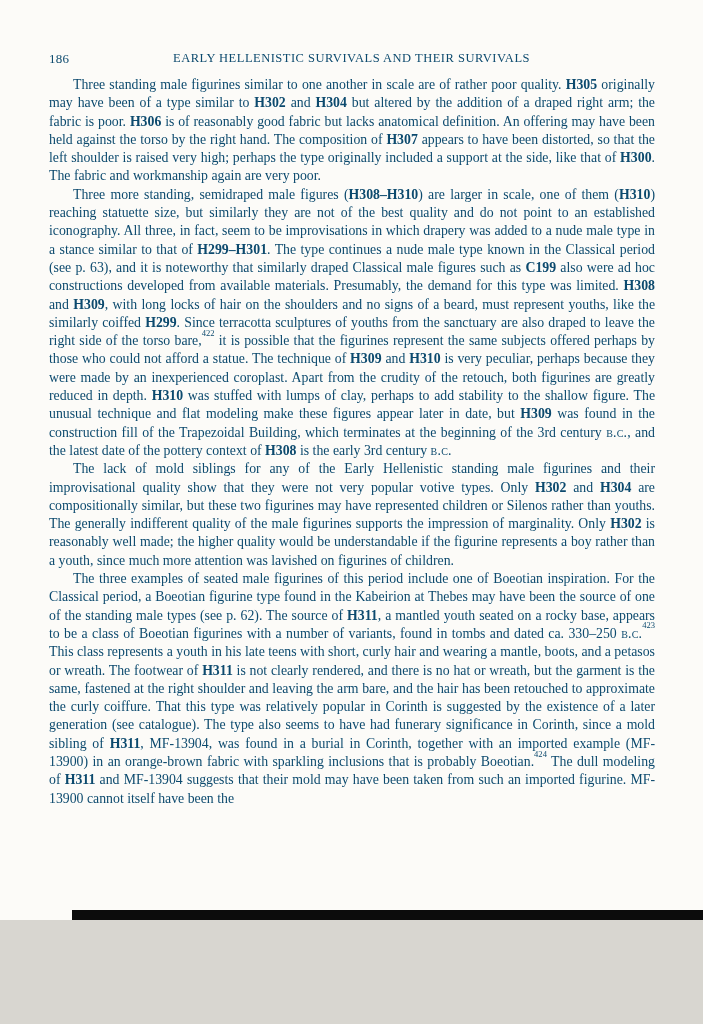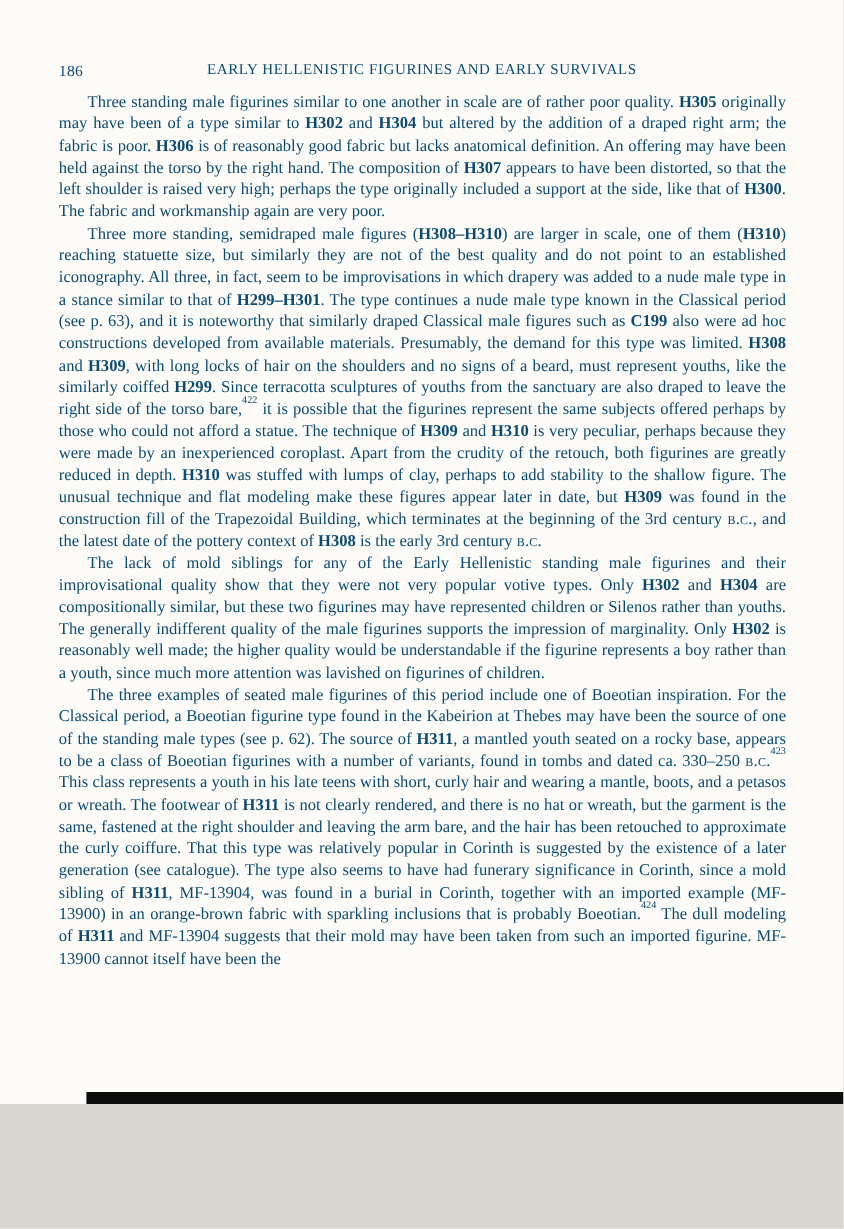--- a/index.html
+++ b/index.html
@@ -70,21 +70,21 @@
     background: #0c0c0c;
   }
 </style>
 </head>
 <body>
 
 <div class="page">
 
   <header class="running-head">
     <span class="page-number">186</span>
-    <span class="head-title">EARLY HELLENISTIC FIGURINES AND EARLY SURVIVALS</span>
+    <span class="head-title">EARLY HELLENISTIC SURVIVALS AND THEIR SURVIVALS</span>
   </header>
 
   <main class="body-text">
       <p class="para indent">Three standing male figurines similar to one another in scale are of rather poor quality. <strong class="catalog-ref">H305</strong> originally may have been of a type similar to <strong class="catalog-ref">H302</strong> and <strong class="catalog-ref">H304</strong> but altered by the addition of a draped right arm; the fabric is poor. <strong class="catalog-ref">H306</strong> is of reasonably good fabric but lacks anatomical definition. An offering may have been held against the torso by the right hand. The composition of <strong class="catalog-ref">H307</strong> appears to have been distorted, so that the left shoulder is raised very high; perhaps the type originally included a support at the side, like that of <strong class="catalog-ref">H300</strong>. The fabric and workmanship again are very poor.</p>
       <p class="para indent">Three more standing, semidraped male figures (<strong class="catalog-ref">H308–H310</strong>) are larger in scale, one of them (<strong class="catalog-ref">H310</strong>) reaching statuette size, but similarly they are not of the best quality and do not point to an established iconography. All three, in fact, seem to be improvisations in which drapery was added to a nude male type in a stance similar to that of <strong class="catalog-ref">H299–H301</strong>. The type continues a nude male type known in the Classical period (see p. 63), and it is noteworthy that similarly draped Classical male figures such as <strong class="catalog-ref">C199</strong> also were ad hoc constructions developed from available materials. Presumably, the demand for this type was limited. <strong class="catalog-ref">H308</strong> and <strong class="catalog-ref">H309</strong>, with long locks of hair on the shoulders and no signs of a beard, must represent youths, like the similarly coiffed <strong class="catalog-ref">H299</strong>. Since terracotta sculptures of youths from the sanctuary are also draped to leave the right side of the torso bare,<sup class="fn-ref">422</sup> it is possible that the figurines represent the same subjects offered perhaps by those who could not afford a statue. The technique of <strong class="catalog-ref">H309</strong> and <strong class="catalog-ref">H310</strong> is very peculiar, perhaps because they were made by an inexperienced coroplast. Apart from the crudity of the retouch, both figurines are greatly reduced in depth. <strong class="catalog-ref">H310</strong> was stuffed with lumps of clay, perhaps to add stability to the shallow figure. The unusual technique and flat modeling make these figures appear later in date, but <strong class="catalog-ref">H309</strong> was found in the construction fill of the Trapezoidal Building, which terminates at the beginning of the 3rd century <span class="sc">b.c.</span>, and the latest date of the pottery context of <strong class="catalog-ref">H308</strong> is the early 3rd century <span class="sc">b.c.</span></p>
       <p class="para indent">The lack of mold siblings for any of the Early Hellenistic standing male figurines and their improvisational quality show that they were not very popular votive types. Only <strong class="catalog-ref">H302</strong> and <strong class="catalog-ref">H304</strong> are compositionally similar, but these two figurines may have represented children or Silenos rather than youths. The generally indifferent quality of the male figurines supports the impression of marginality. Only <strong class="catalog-ref">H302</strong> is reasonably well made; the higher quality would be understandable if the figurine represents a boy rather than a youth, since much more attention was lavished on figurines of children.</p>
       <p class="para indent">The three examples of seated male figurines of this period include one of Boeotian inspiration. For the Classical period, a Boeotian figurine type found in the Kabeirion at Thebes may have been the source of one of the standing male types (see p. 62). The source of <strong class="catalog-ref">H311</strong>, a mantled youth seated on a rocky base, appears to be a class of Boeotian figurines with a number of variants, found in tombs and dated ca. 330–250 <span class="sc">b.c.</span><sup class="fn-ref">423</sup> This class represents a youth in his late teens with short, curly hair and wearing a mantle, boots, and a petasos or wreath. The footwear of <strong class="catalog-ref">H311</strong> is not clearly rendered, and there is no hat or wreath, but the garment is the same, fastened at the right shoulder and leaving the arm bare, and the hair has been retouched to approximate the curly coiffure. That this type was relatively popular in Corinth is suggested by the existence of a later generation (see catalogue). The type also seems to have had funerary significance in Corinth, since a mold sibling of <strong class="catalog-ref">H311</strong>, MF-13904, was found in a burial in Corinth, together with an imported example (MF-13900) in an orange-brown fabric with sparkling inclusions that is probably Boeotian.<sup class="fn-ref">424</sup> The dull modeling of <strong class="catalog-ref">H311</strong> and MF-13904 suggests that their mold may have been taken from such an imported figurine. MF-13900 cannot itself have been the</p>
     </main>
 
   <footer class="footnotes">

